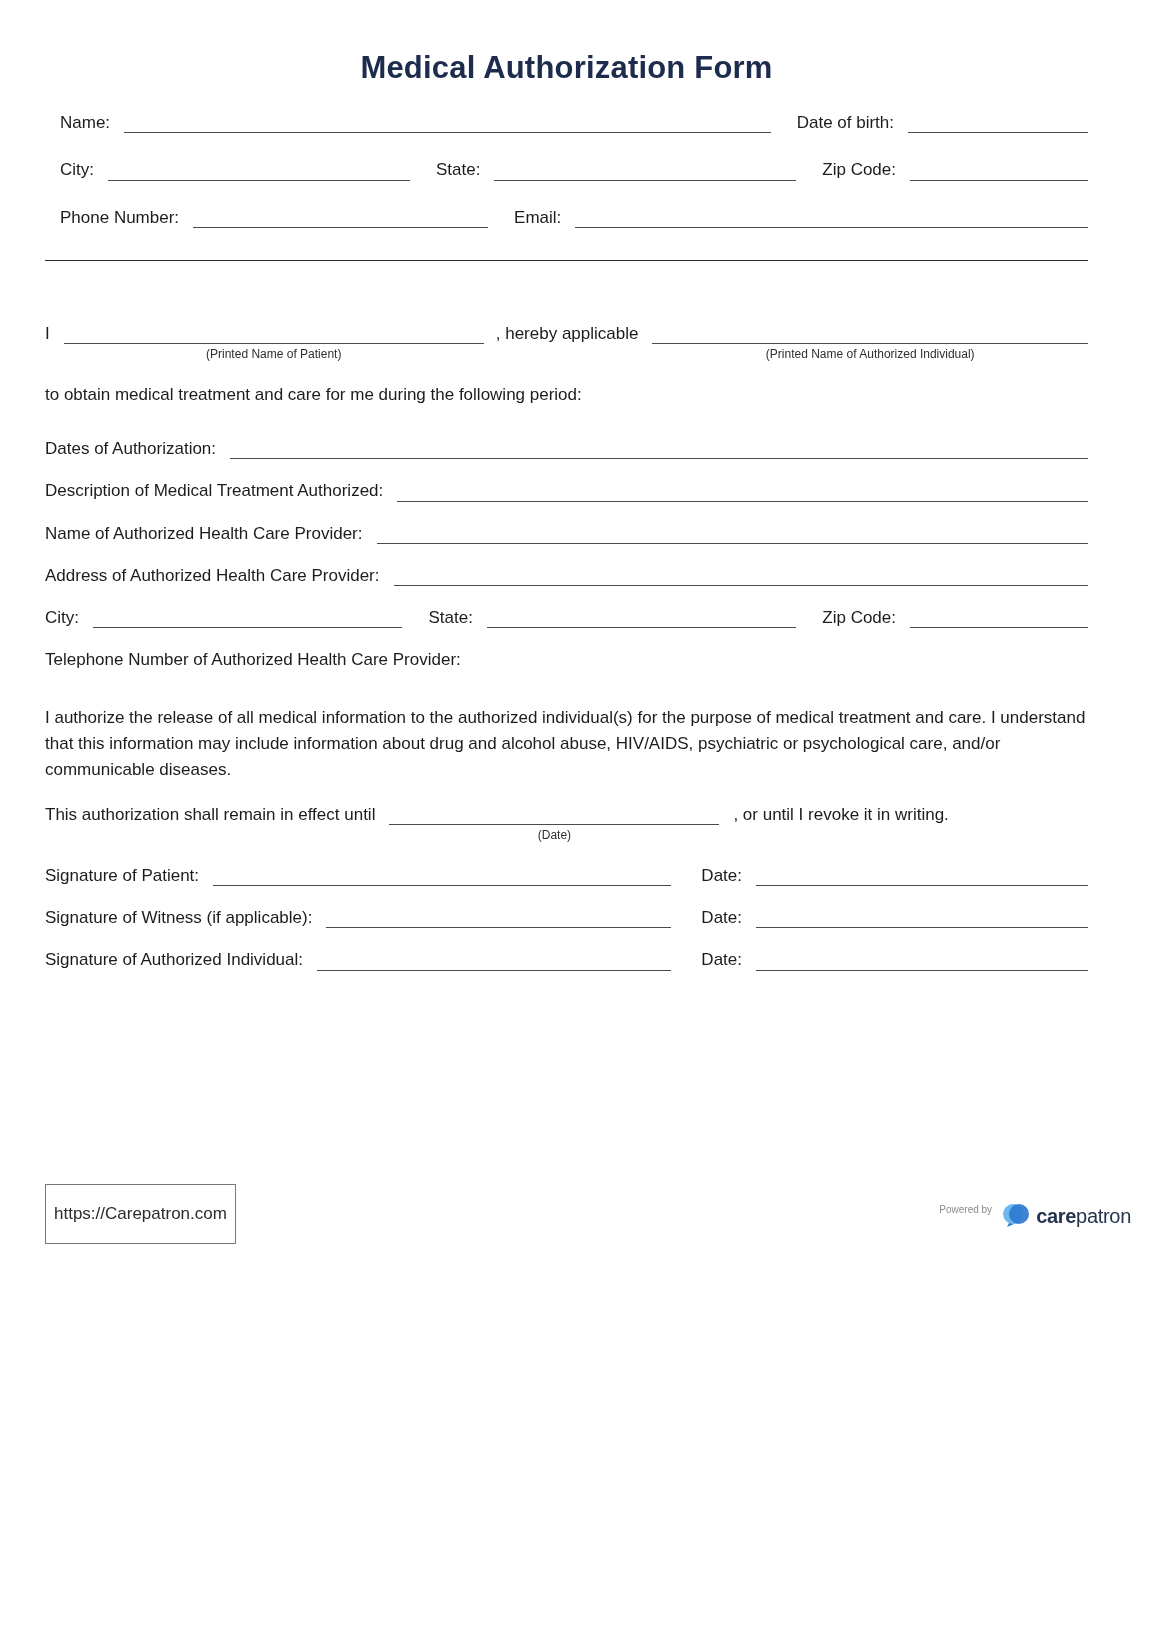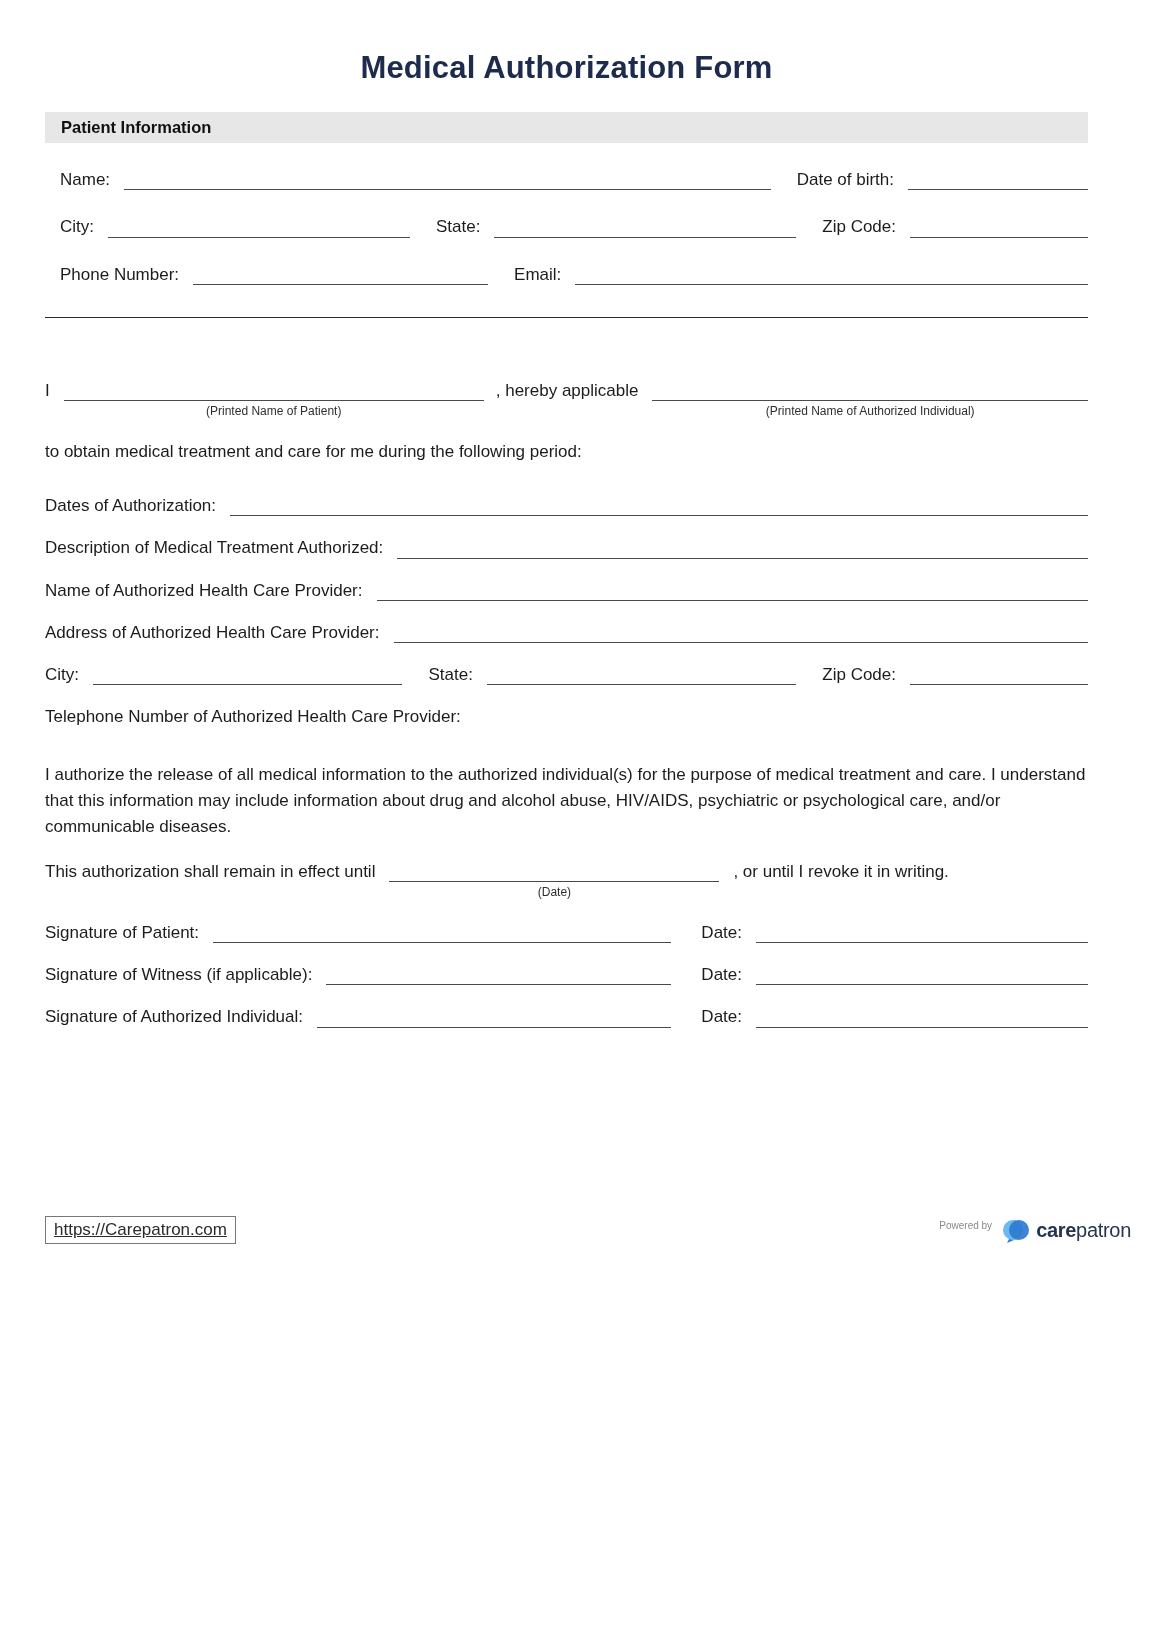--- a/index.html
+++ b/index.html
@@ -83,27 +83,26 @@
     position: absolute;
     left: 45px;
     right: 45px;
     bottom: 92px;
     display: flex;
     justify-content: space-between;
     align-items: center;
   }
   .site-link {
     border: 1px solid #777;
-    padding: 3px 8px;
+    padding: 19px 8px;
     font-size: 17px;
     color: #2b2b2b;
-    text-decoration: underline;
     cursor: pointer;
   }
-  .brand { display: flex; align-items: center; gap: 6px; }
+  .brand { display: flex; align-items: flex-end; gap: 6px; }
   .powered-by {
     font-size: 10px;
     color: #8a8a8a;
     margin-right: 4px;
     align-self: flex-start;
     padding-top: 4px;
   }
   .logo-mark { display: inline-flex; }
   .wordmark {
     font-size: 20px;
@@ -113,23 +112,20 @@
   .wordmark .bold { font-weight: 700; }
 </style>
 </head>
 <body>
 
 <div class="page">
   <div class="content">
 
     <h1 class="title">Medical Authorization Form</h1>
 
-    <div class="section-header">
-      <span>Patient Information</span>
-    </div>
 
     <div class="fields">
       <div class="row">
         <span class="label">Name:</span>
         <span class="line grow"></span>
         <span class="label ml">Date of birth:</span>
         <span class="line" style="width:180px"></span>
       </div>
       <div class="row">
         <span class="label">City:</span>

